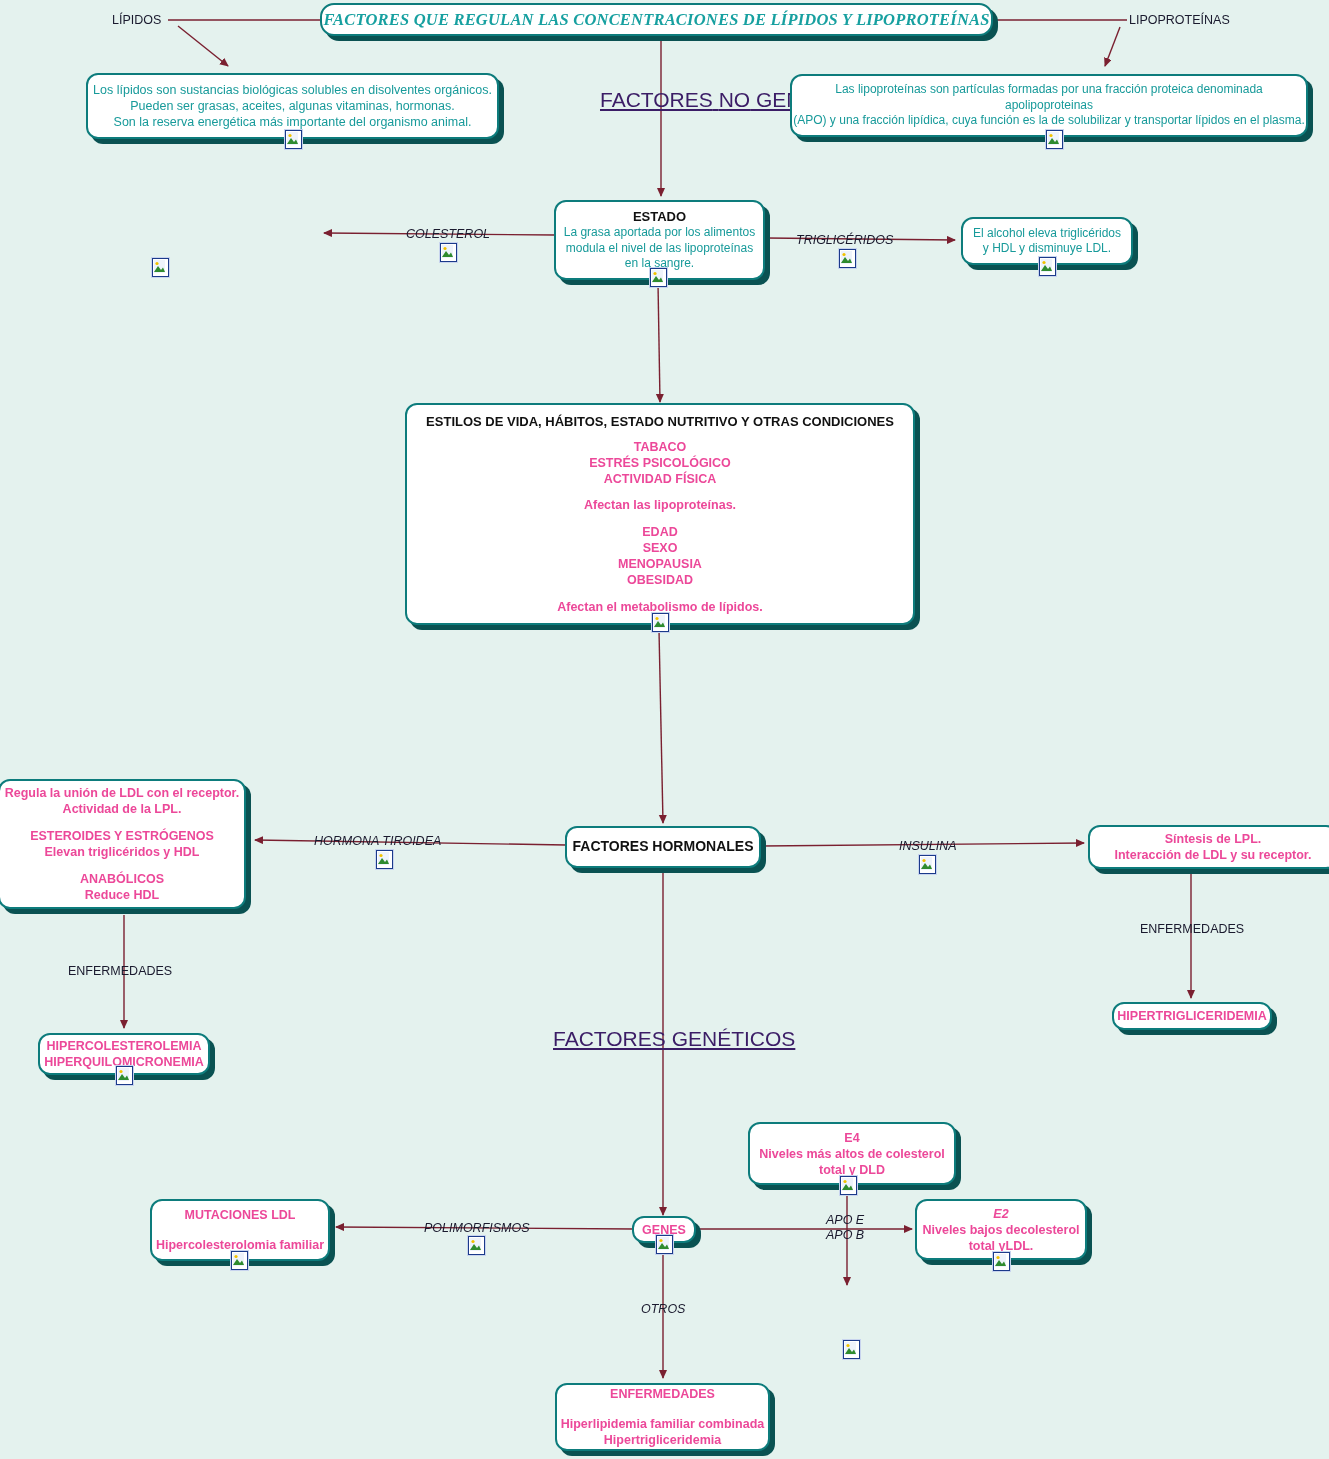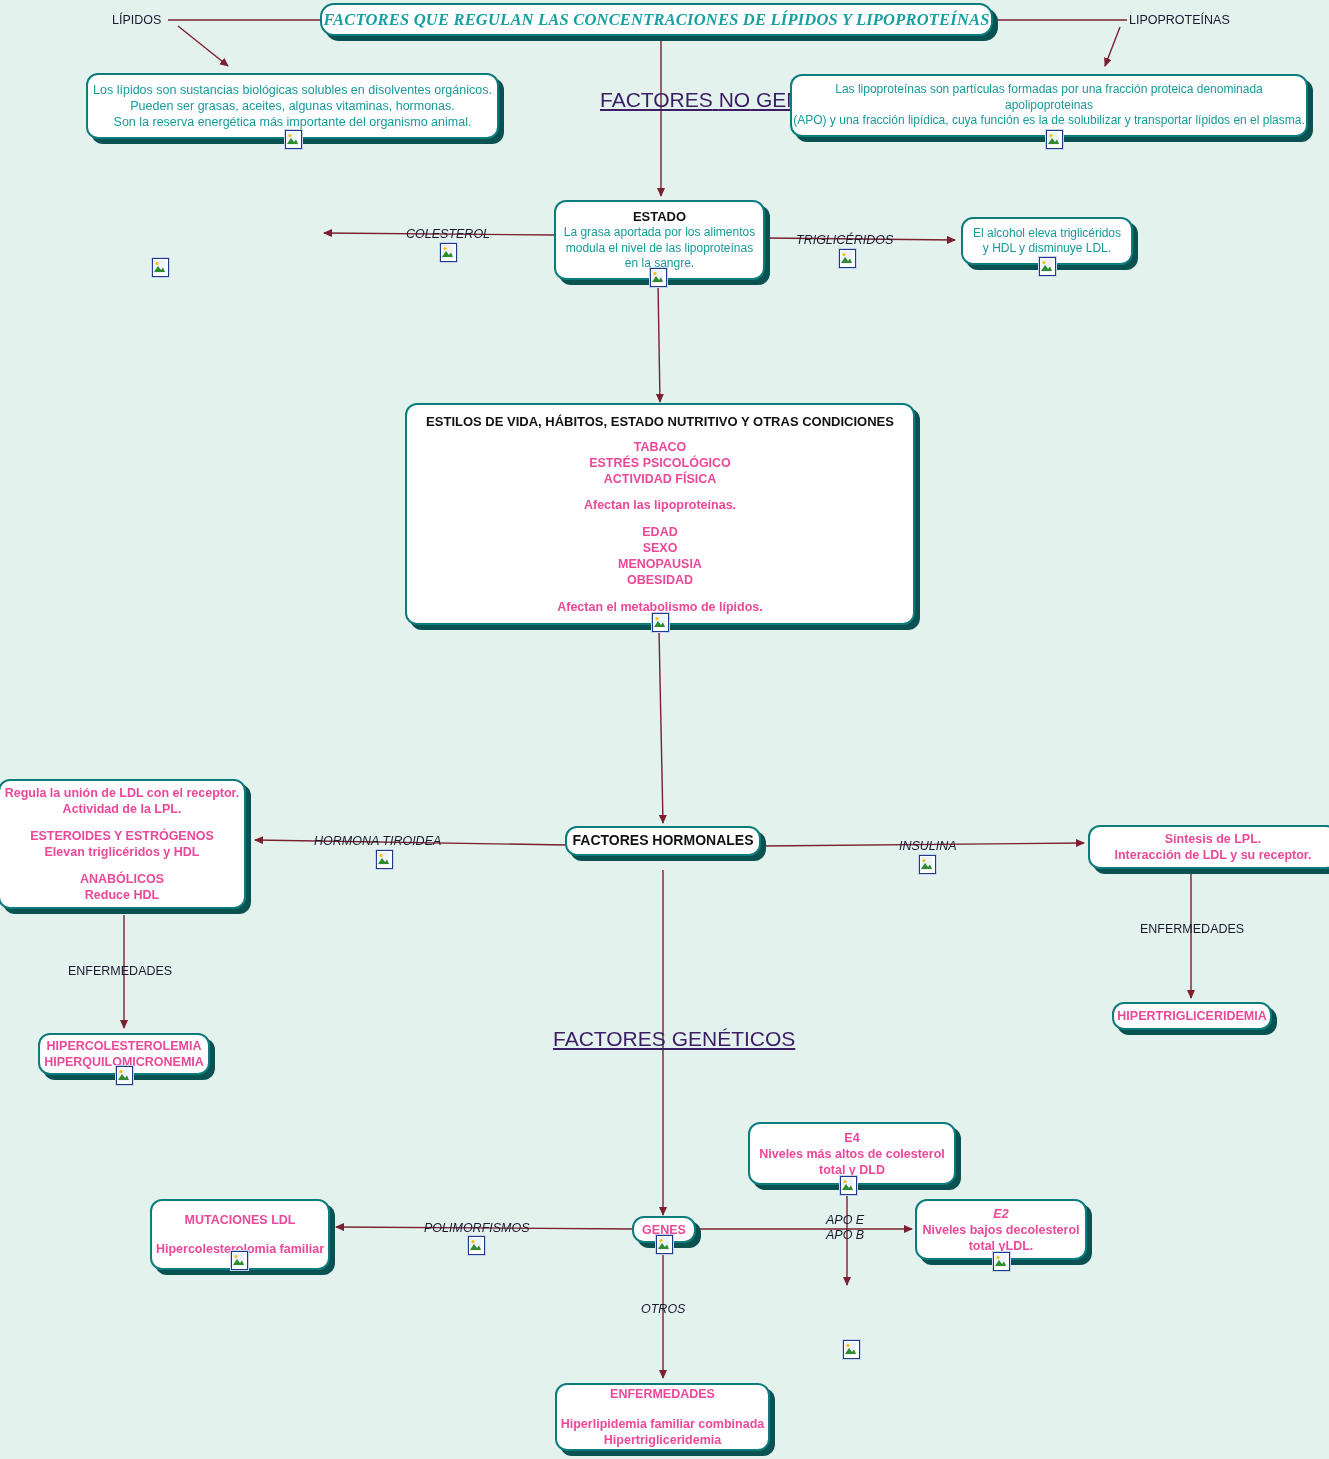--- a/index.html
+++ b/index.html
@@ -304,21 +304,21 @@
     <span class="ln bold teal">Regula la unión de LDL con el receptor.</span>
     <span class="ln bold teal">Actividad de la LPL.</span>
     <span class="sp"></span>
     <span class="ln bold teal">ESTEROIDES Y ESTRÓGENOS</span>
     <span class="ln bold teal">Elevan triglicéridos y HDL</span>
     <span class="sp"></span>
     <span class="ln bold teal">ANABÓLICOS</span>
     <span class="ln bold teal">Reduce HDL</span>
   </div>
 
-  <div class="node" style="left:565px;top:826px;width:196px;height:30px;">
+  <div class="node" style="left:565px;top:826px;width:196px;height:42px;">
     <span class="ln dark" style="font-size:14px;">FACTORES HORMONALES</span>
   </div>
 
   <div class="node" style="left:1088px;top:825px;width:250px;height:44px;font-size:12.5px;">
     <span class="ln bold teal">Síntesis de LPL.</span>
     <span class="ln bold teal">Interacción de LDL y su receptor.</span>
   </div>
 
   <div class="node" style="left:1112px;top:1002px;width:160px;height:28px;">
     <span class="ln bold teal" style="font-size:12.5px;">HIPERTRIGLICERIDEMIA</span>
@@ -330,21 +330,21 @@
   </div>
   <span class="badge" style="left:116px;top:1066px;">
     <svg viewBox="0 0 13 15">
         <rect x="0" y="0" width="13" height="15" fill="#fff"></rect>
         <rect x="1" y="1" width="11" height="13" fill="#eef3fb"></rect>
         <circle cx="4" cy="4.5" r="1.6" fill="#f2c200"></circle>
         <path d="M1 13 L5 7 L8 11 L10 8.5 L12 13 Z" fill="#2f8b2f"></path>
       </svg>
   </span>
 
-  <div class="node" style="left:150px;top:1199px;width:180px;height:71px;">
+  <div class="node" style="left:150px;top:1199px;width:180px;height:62px;">
     <span class="ln bold teal" style="font-size:12.5px;">MUTACIONES LDL</span>
     <span class="sp"></span>
     <span class="ln bold teal" style="font-size:12.5px;">Hipercolesterolomia familiar</span>
   </div>
   <span class="badge" style="left:231px;top:1251px;">
     <svg viewBox="0 0 13 15">
         <rect x="0" y="0" width="13" height="15" fill="#fff"></rect>
         <rect x="1" y="1" width="11" height="13" fill="#eef3fb"></rect>
         <circle cx="4" cy="4.5" r="1.6" fill="#f2c200"></circle>
         <path d="M1 13 L5 7 L8 11 L10 8.5 L12 13 Z" fill="#2f8b2f"></path>

